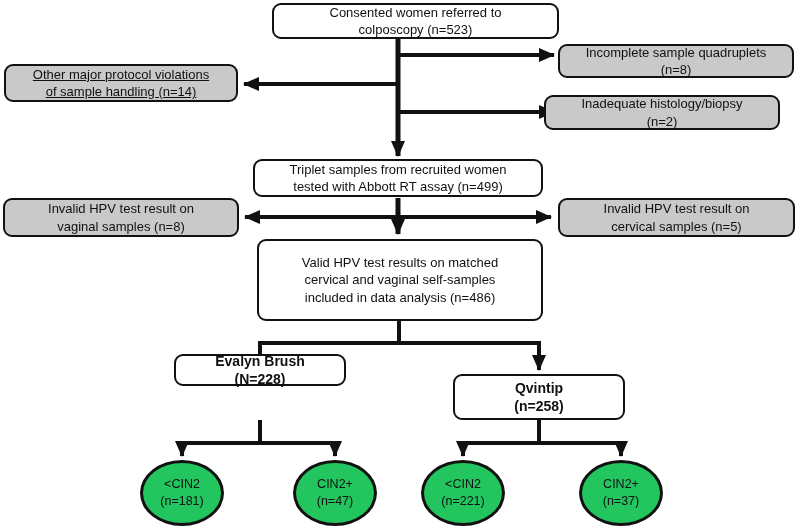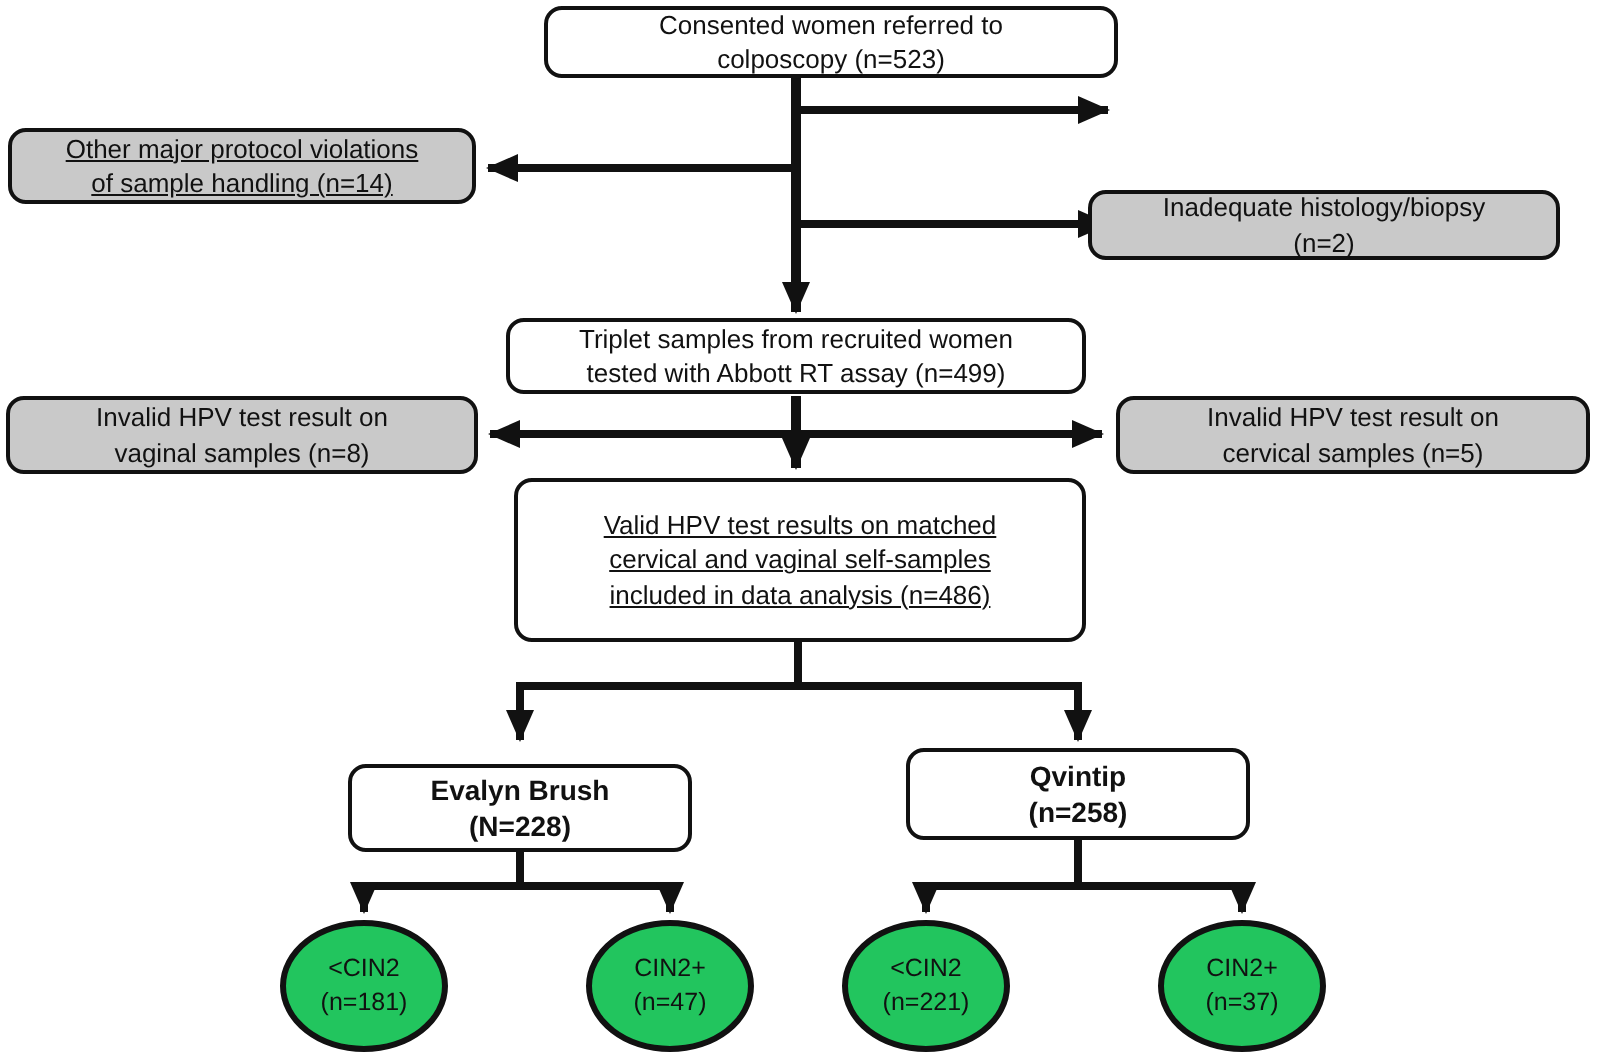--- a/index.html
+++ b/index.html
@@ -103,26 +103,30 @@
   <div class="box fill-white" style="left:272px; top:3px; width:287px; height:36px;">
     <span>Consented women referred to
 colposcopy (n=523)</span>
   </div>
 
   <div class="box fill-white" style="left:253px; top:159px; width:290px; height:38px;">
     <span>Triplet samples from recruited women
 tested with Abbott RT assay (n=499)</span>
   </div>
 
-  <div class="box fill-white" style="left:257px; top:239px; width:286px; height:82px;text-decoration:underline;">
+  <div class="box fill-white" style="left:257px; top:239px; width:286px; height:82px;">
     <span>Valid HPV test results on matched
 cervical and vaginal self-samples
 included in data analysis (n=486)</span>
   </div>
 
+  <div class="box fill-gray" style="left:558px; top:44px; width:236px; height:34px;">
+    <span>Incomplete sample quadruplets
+(n=8)</span>
+  </div>
 
   <div class="box fill-gray" style="left:4px; top:64px; width:234px; height:38px;text-decoration:underline;">
     <span>Other major protocol violations
 of sample handling (n=14)</span>
   </div>
 
   <div class="box fill-gray" style="left:544px; top:95px; width:236px; height:35px;">
     <span>Inadequate histology/biopsy
 (n=2)</span>
   </div>
@@ -130,21 +134,21 @@
   <div class="box fill-gray" style="left:3px; top:198px; width:236px; height:39px;">
     <span>Invalid HPV test result on
 vaginal samples (n=8)</span>
   </div>
 
   <div class="box fill-gray" style="left:558px; top:198px; width:237px; height:39px;">
     <span>Invalid HPV test result on
 cervical samples (n=5)</span>
   </div>
 
-  <div class="box fill-white bold-node" style="left:174px; top:382px; width:172px; height:44px;">
+  <div class="box fill-white bold-node" style="left:174px; top:354px; width:172px; height:32px;">
     <span>Evalyn Brush
 (N=228)</span>
   </div>
 
   <div class="box fill-white bold-node" style="left:453px; top:374px; width:172px; height:46px;">
     <span>Qvintip
 (n=258)</span>
   </div>
 
   <div class="oval" style="left:140px; top:460px; width:84px; height:66px;">

